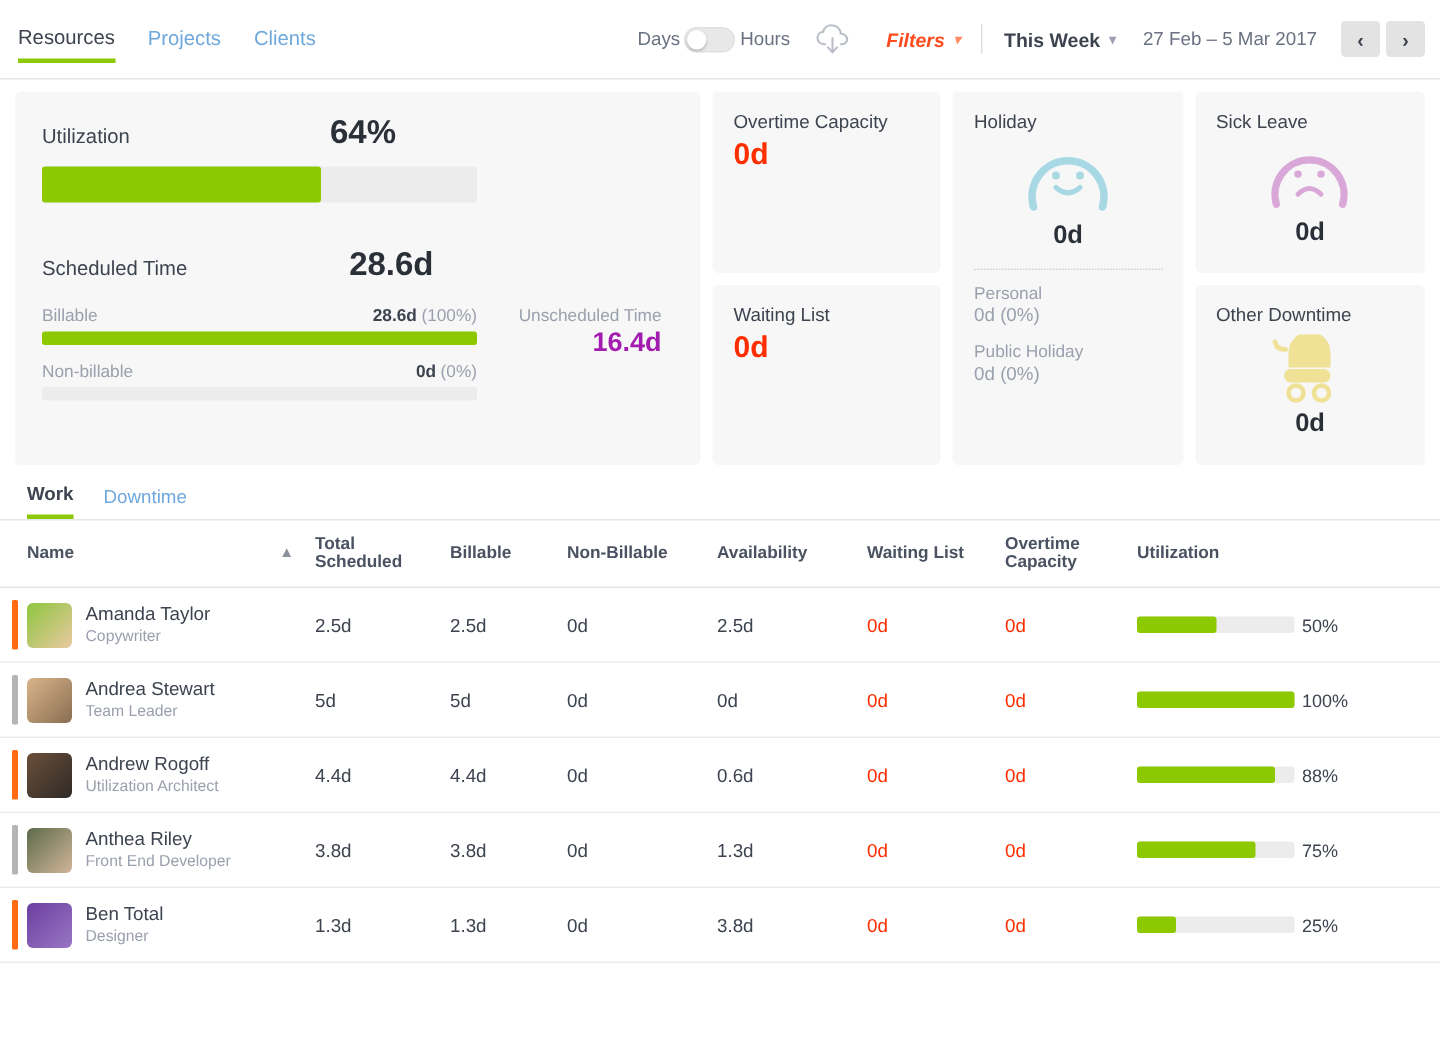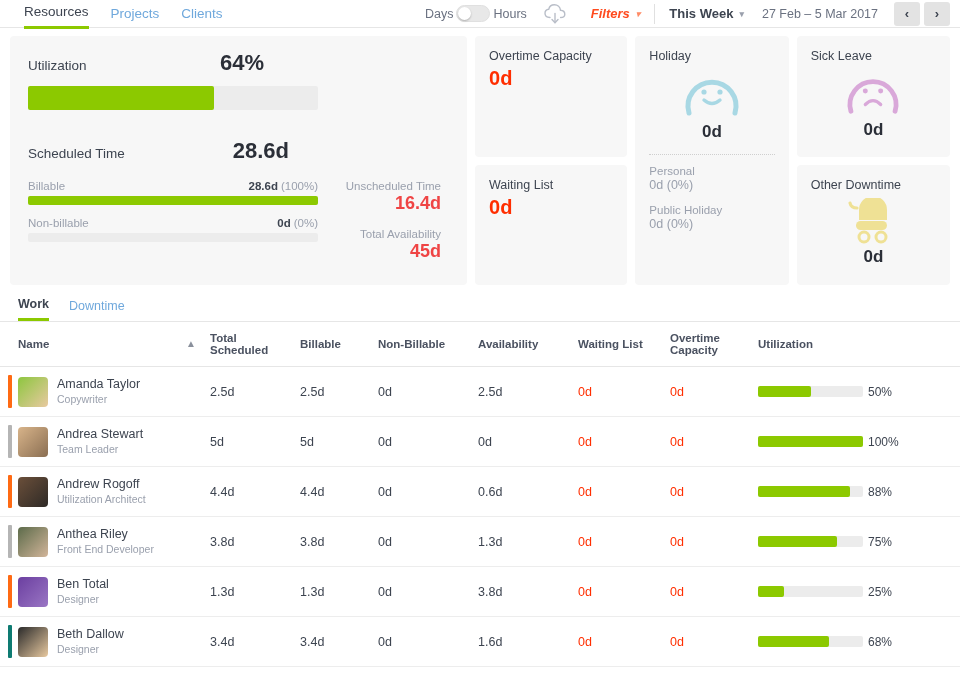--- a/index.html
+++ b/index.html
@@ -5,25 +5,25 @@
   * { box-sizing: border-box; margin: 0; padding: 0; }
   html, body {
     width: 960px; height: 693px;
     background: #ffffff;
     font-family: "Liberation Sans", sans-serif;
     color: #3d4450;
     overflow: hidden;
   }
   
   .topbar {
-    height: 28px;
+    height: 53px;
     display: flex;
     align-items: center;
     border-bottom: 1px solid #e6e6e6;
-    padding: 0 10px 0 24px;
+    padding: 0 10px 0 12px;
     position: relative;
   }
   .nav-tabs { display: flex; align-items: center; gap: 22px; }
   .nav-tab {
     font-size: 13.5px;
     color: #6fa8dc;
     padding-bottom: 7px;
     padding-top: 6px;
     cursor: pointer;
     white-space: nowrap;
@@ -91,21 +91,21 @@
   .lower { display: flex; margin-top: 16px; }
   .lower-left { width: 290px; }
   .line-row { display: flex; align-items: baseline; font-size: 11.5px; }
   .line-label { color: #9aa0ad; }
   .line-val { margin-left: auto; color: #3d4450; font-weight: bold; font-size: 11.5px; }
   .line-pct { color: #9aa0ad; font-weight: normal; margin-left: 3px; }
   .thinbar { height: 9px; background: #ececec; border-radius: 2px; margin-top: 4px; }
   .thinfill { height: 100%; background: #8cc900; border-radius: 2px; }
   .lower-right { margin-left: auto; text-align: right; padding-right: 8px; }
   .lr-label { font-size: 11.5px; color: #9aa0ad; }
-  .lr-val { font-size: 18px; font-weight: bold; color: #ef4444; margin-top: 1px; }
+  .lr-val { font-size: 18px; font-weight: bold; color: #a21caf; margin-top: 1px; }
   .lr-block + .lr-block { margin-top: 14px; }
 
   .col-mid { width: 154px; display: flex; flex-direction: column; gap: 8px; }
   .mini-card { flex: 1; padding: 13px 14px; }
   .mini-title { font-size: 12.5px; color: #3d4450; }
   .mini-value { font-size: 20px; font-weight: bold; color: #ff2e00; margin-top: 4px; }
 
   .col-hol { width: 155px; }
   .hol-card { height: 100%; padding: 13px 14px; display: flex; flex-direction: column; }
   .hol-title { font-size: 12.5px; color: #3d4450; }
@@ -244,24 +244,20 @@
           </div>
           <div class="thinbar">
             <div class="thinfill" id="nonbillable-fill" style="width: 0%;"></div>
           </div>
         </div>
 
         <div class="lower-right">
           <div class="lr-block">
             <div class="lr-label">Unscheduled Time</div>
             <div class="lr-val">16.4d</div>
-          </div>
-          <div class="lr-block">
-            <div class="lr-label">Total Availability</div>
-            <div class="lr-val">45d</div>
           </div>
         </div>
       </div>
     </div>
   </div>
 
   <div class="col-mid">
     <div class="card mini-card">
       <div class="mini-title">Overtime Capacity</div>
       <div class="mini-value">0d</div>
@@ -487,40 +483,14 @@
         <td class="red">0d</td>
         <td>
           <div class="util-cell">
             <div class="rowbar-track">
               <div class="rowbar-fill" style="width:25%"></div>
             </div>
             <span class="rowpct">25%</span>
           </div>
         </td>
       </tr>
-      <tr>
-        <td class="cell-name">
-          <div class="accent" style="background:#0e7b72"></div>
-          <div class="person">
-            <div class="avatar" style="background-image:linear-gradient(135deg,#2a2a2a 0%,#e8c9a0 100%)"></div>
-            <div>
-              <div class="pname">Beth Dallow</div>
-              <div class="prole">Designer</div>
-            </div>
-          </div>
-        </td>
-        <td>3.4d</td>
-        <td>3.4d</td>
-        <td>0d</td>
-        <td>1.6d</td>
-        <td class="red">0d</td>
-        <td class="red">0d</td>
-        <td>
-          <div class="util-cell">
-            <div class="rowbar-track">
-              <div class="rowbar-fill" style="width:68%"></div>
-            </div>
-            <span class="rowpct">68%</span>
-          </div>
-        </td>
-      </tr>
     </tbody>
 </table>
 
 </body></html>

